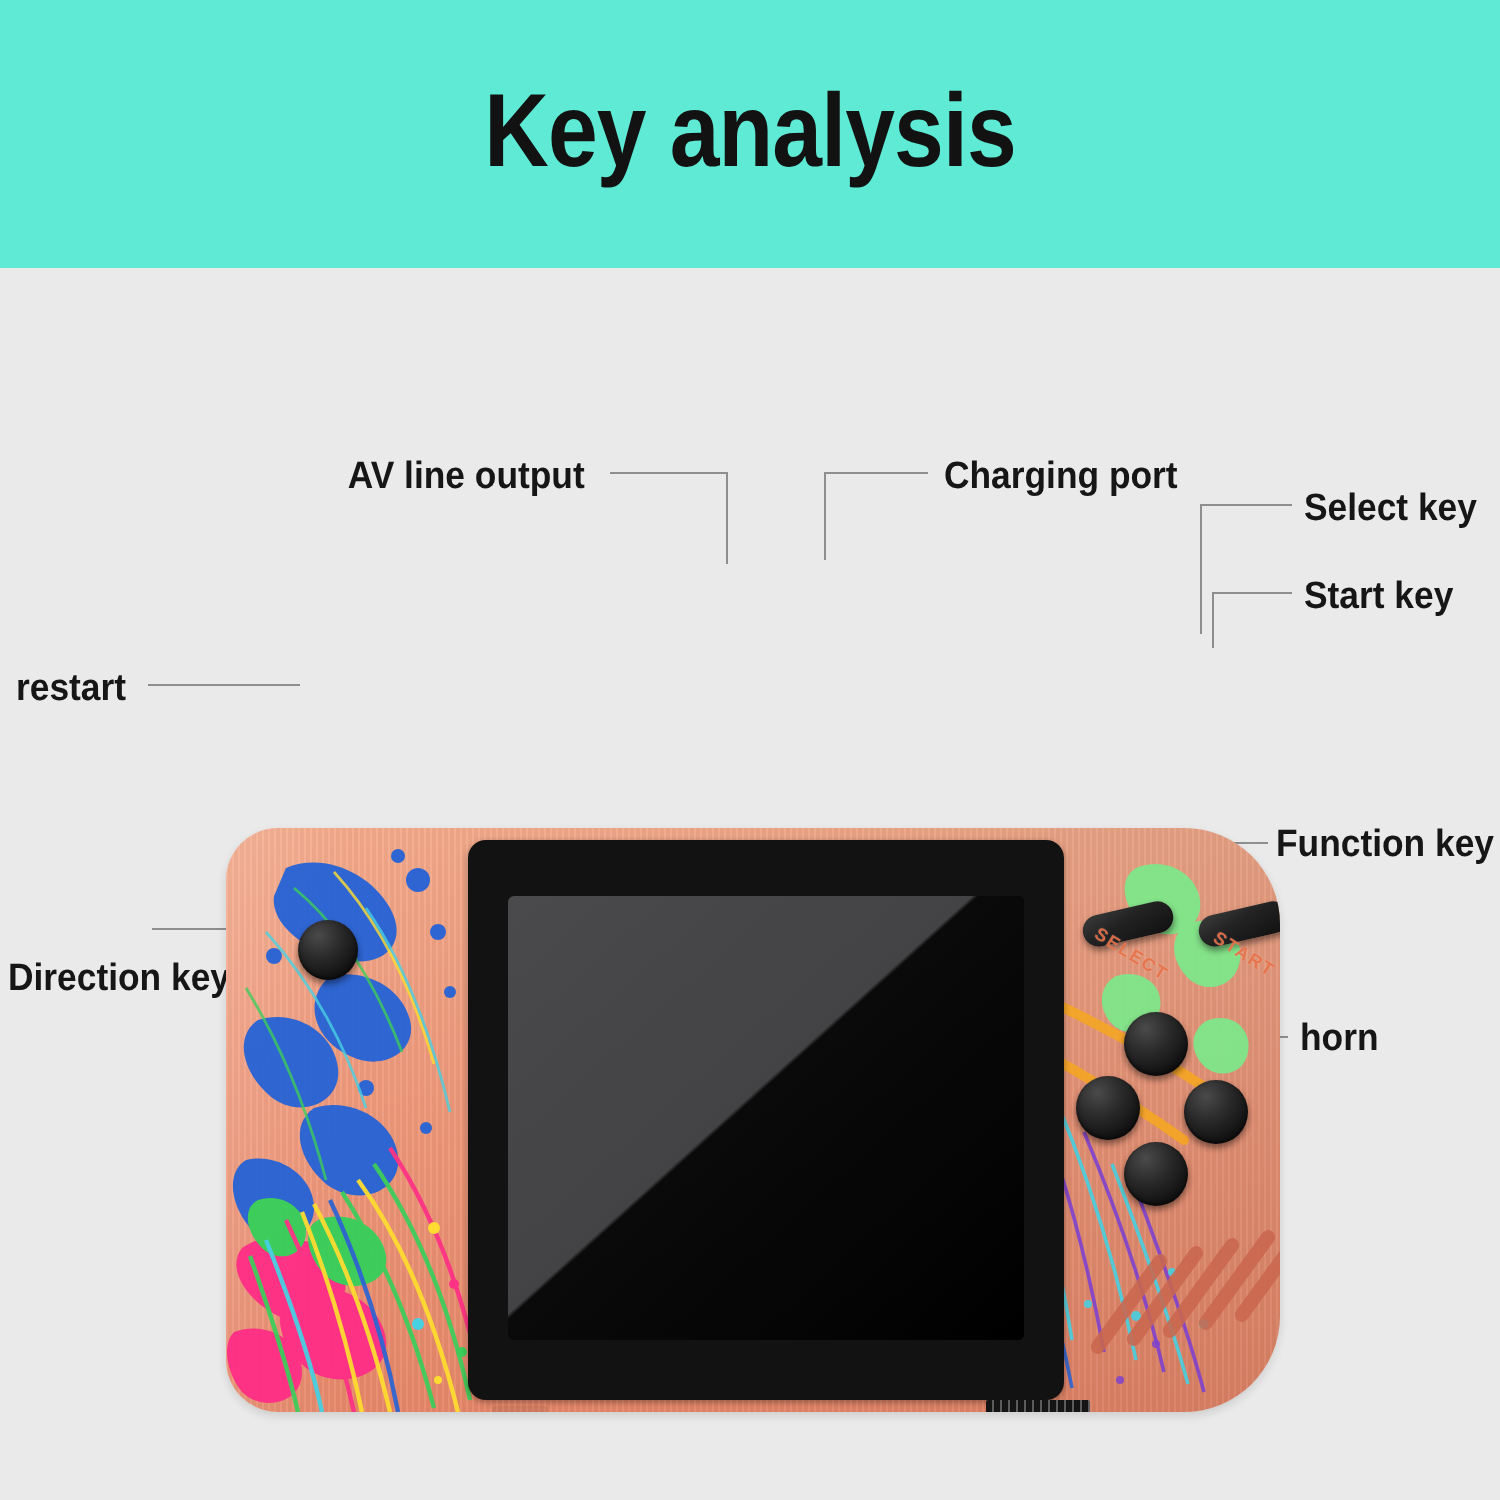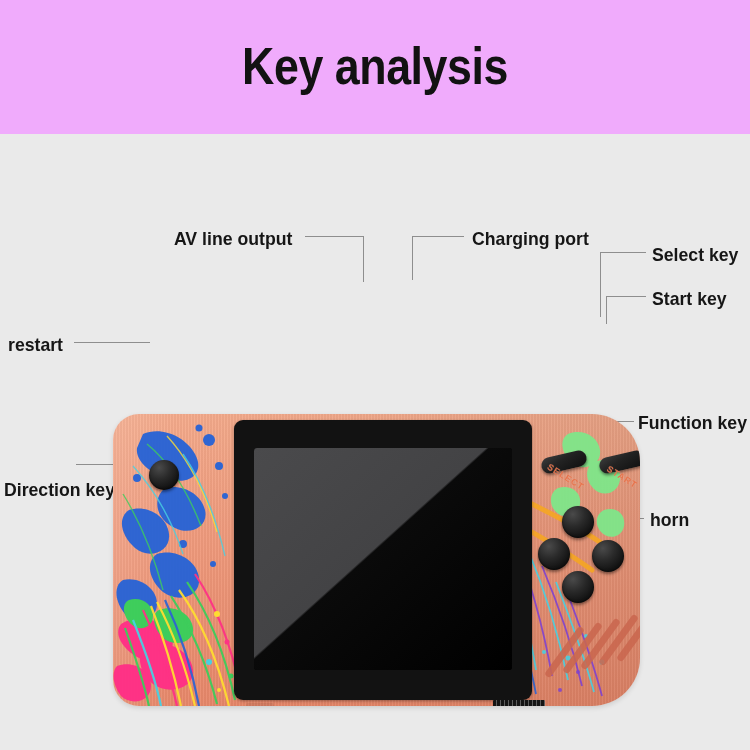--- a/index.html
+++ b/index.html
@@ -7,21 +7,21 @@
     width:750px;height:750px;
     background:#ffffff;
     font-family:"Liberation Sans", sans-serif;
     overflow:hidden;
   }
   #stage{position:relative;width:750px;height:750px;background:#ffffff;}
 
   
   #header{
     position:absolute;left:0;top:0;width:750px;height:134px;
-    background:#f0abfc;
+    background:#5eead4;
   }
   #page-title{
     position:absolute;left:0;top:36px;width:750px;
     text-align:center;
     font-size:52px;font-weight:bold;
     letter-spacing:-0.5px;
     color:#121212;
     font-family:"Liberation Sans","DejaVu Sans",sans-serif;
     transform:scaleX(0.86);
     white-space:nowrap;

